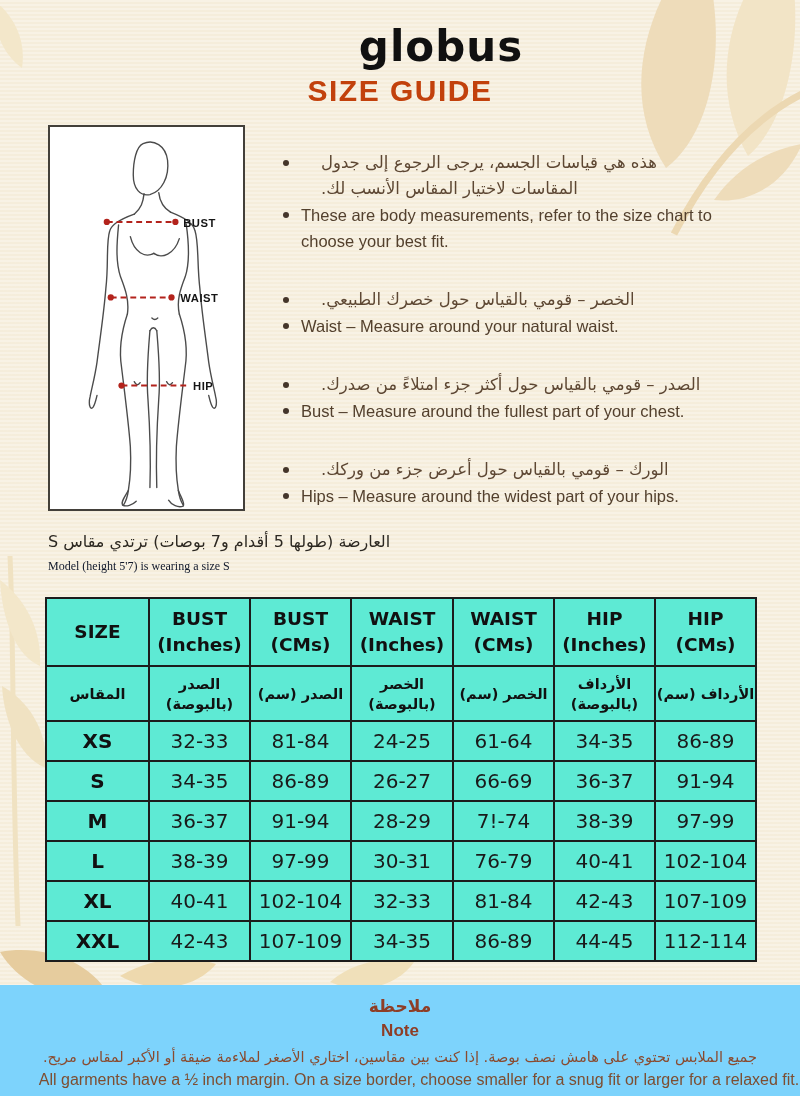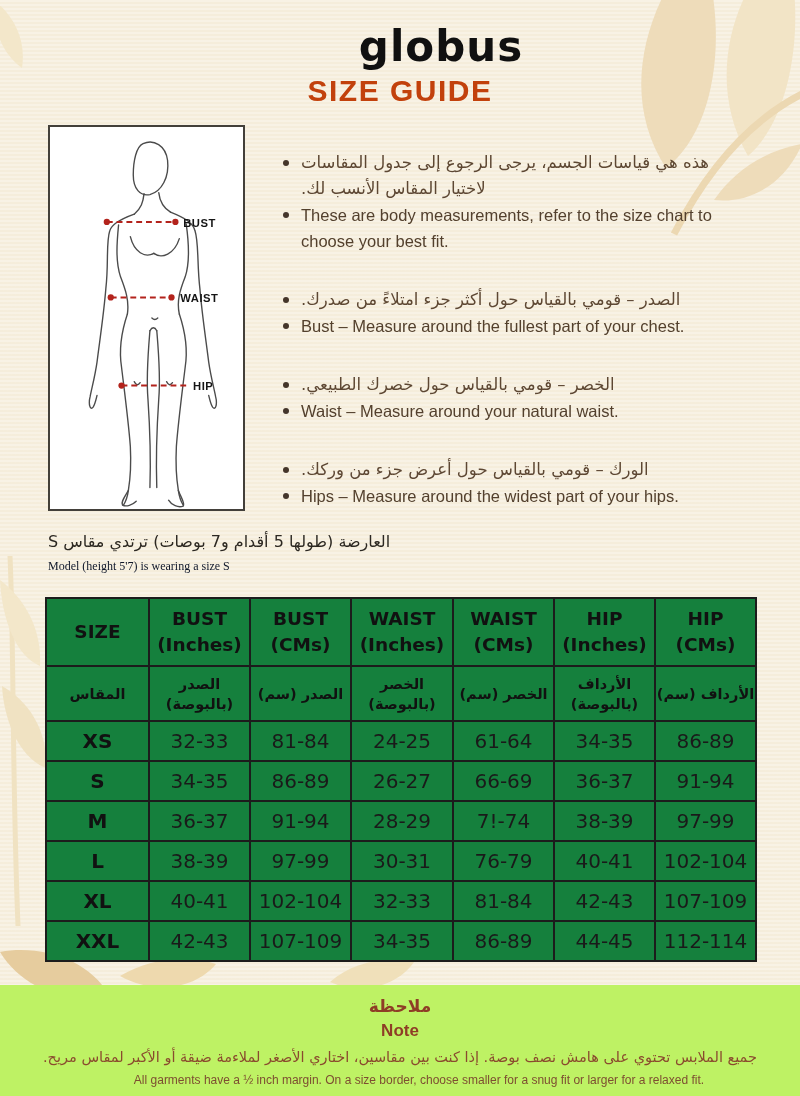--- a/index.html
+++ b/index.html
@@ -40,52 +40,52 @@
 
   
   .bullets { position:absolute; top:150px; left:283px; width:442px; }
   .bullet-group { margin-bottom:33px; }
   .bullet-item { display:flex; align-items:flex-start; }
   .bullet-item .dot {
     flex:0 0 auto; width:6px; height:6px; border-radius:50%;
     background:#44352a; margin:10px 12px 0 0;
   }
   .bullet-item .txt { font-size:16.5px; line-height:26px; color:#5a4330; }
-  .bullet-item.ar .txt { direction:rtl; text-align:left; font-family:"DejaVu Sans", sans-serif; color:#5d4733; width:100%; }
+  .bullet-item.ar .txt { direction:rtl; text-align:left; font-family:"DejaVu Sans", sans-serif; color:#5d4733; width:100%;margin-left:20px; }
   .bullet-item.en .txt { font-family:Liberation Sans, sans-serif; color:#53402d; }
 
   
   .model-info { position:absolute; top:530px; left:48px; width:420px; }
   .model-info .ar { direction:rtl; text-align:left; font-size:16px; line-height:24px; color:#2c2822; }
   .model-info .en { font-family:"Liberation Serif", serif; font-size:12px; line-height:24px; color:#0f172a; }
 
   
   .size-table-wrap { position:absolute; top:597px; left:45px; }
   table.size-table {
     border-collapse:collapse; table-layout:fixed; width:710px;
-    background:#15803d; font-family:"DejaVu Sans", sans-serif;
+    background:#5eead4; font-family:"DejaVu Sans", sans-serif;
   }
   table.size-table td, table.size-table th { border:2px solid #1c1c1c; text-align:center; vertical-align:middle; padding:0; }
   tr.h1 { height:68px; }
   tr.h2 { height:55px; }
   tr.data { height:40px; }
   .th-en { font-size:18.5px; font-weight:700; color:#111; white-space:pre-line; line-height:26px; }
   .th-ar { direction:rtl; font-size:14.5px; font-weight:700; color:#111; white-space:pre-line; line-height:20px; }
   .cell-size { font-size:20px; font-weight:700; color:#111; }
   .cell-val  { font-size:20px; color:#1a1a1a;border-radius:19px; }
 
   
   .note-band {
     position:absolute; left:0; top:985px; width:800px; height:111px;
-    background:#bef264; text-align:center; padding-top:9px;
+    background:#7dd3fc; text-align:center; padding-top:9px;
   }
   .note-heading-ar { direction:rtl; font-size:17px; font-weight:700; color:#8e3d26; line-height:24px; }
   .note-heading-en { font-size:17px; font-weight:700; color:#8e3d26; line-height:25px; font-family:"Liberation Sans", sans-serif; }
   .note-body-ar { direction:rtl; font-size:14.5px; color:#8a4a2e; line-height:23px; margin-top:3px; }
-  .note-body-en { font-size:12px; color:#7d4e31; line-height:22px; font-family:"Liberation Sans", sans-serif;padding-left:38px; }
+  .note-body-en { font-size:16px; color:#7d4e31; line-height:22px; font-family:"Liberation Sans", sans-serif;padding-left:38px; }
 </style>
 </head>
 <body>
 
 <svg class="decor" style="top:-10px; right:-8px;" width="220" height="250" viewBox="0 0 220 250">
   <path d="M78,0 C46,62 44,126 78,178 C120,146 136,72 124,0 Z" fill="#eedcba"></path>
   <path d="M160,0 C133,52 130,114 160,166 C197,134 212,62 206,0 Z" fill="#f2e4c6"></path>
   <path d="M86,244 C118,182 160,130 218,102" stroke="#ecd8b2" stroke-width="7" fill="none"></path>
   <path d="M126,210 C148,178 180,160 214,154 C198,192 164,214 126,210 Z" fill="#eedcba"></path>
 </svg>
@@ -163,35 +163,35 @@
         <div class="txt" dir="rtl">هذه هي قياسات الجسم، يرجى الرجوع إلى جدول المقاسات لاختيار المقاس الأنسب لك.</div>
       </div>
       <div class="bullet-item en">
         <span class="dot"></span>
         <div class="txt">These are body measurements, refer to the size chart to choose your best fit.</div>
       </div>
     </div>
     <div class="bullet-group">
       <div class="bullet-item ar">
         <span class="dot"></span>
-        <div class="txt" dir="rtl">الصدر – قومي بالقياس حول أكثر جزء امتلاءً من صدرك.</div>
+        <div class="txt" dir="rtl">الخصر – قومي بالقياس حول خصرك الطبيعي.</div>
       </div>
       <div class="bullet-item en">
         <span class="dot"></span>
-        <div class="txt">Bust – Measure around the fullest part of your chest.</div>
+        <div class="txt">Waist – Measure around your natural waist.</div>
       </div>
     </div>
     <div class="bullet-group">
       <div class="bullet-item ar">
         <span class="dot"></span>
-        <div class="txt" dir="rtl">الخصر – قومي بالقياس حول خصرك الطبيعي.</div>
+        <div class="txt" dir="rtl">الصدر – قومي بالقياس حول أكثر جزء امتلاءً من صدرك.</div>
       </div>
       <div class="bullet-item en">
         <span class="dot"></span>
-        <div class="txt">Waist – Measure around your natural waist.</div>
+        <div class="txt">Bust – Measure around the fullest part of your chest.</div>
       </div>
     </div>
     <div class="bullet-group">
       <div class="bullet-item ar">
         <span class="dot"></span>
         <div class="txt" dir="rtl">الورك – قومي بالقياس حول أعرض جزء من وركك.</div>
       </div>
       <div class="bullet-item en">
         <span class="dot"></span>
         <div class="txt">Hips – Measure around the widest part of your hips.</div>

